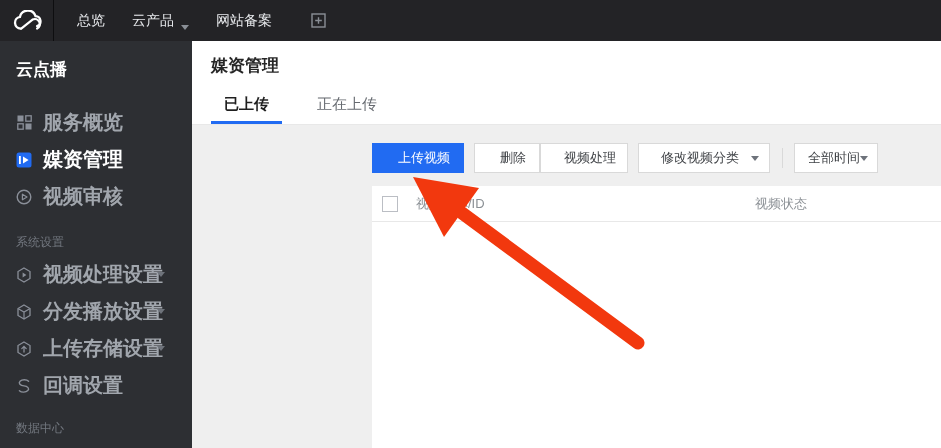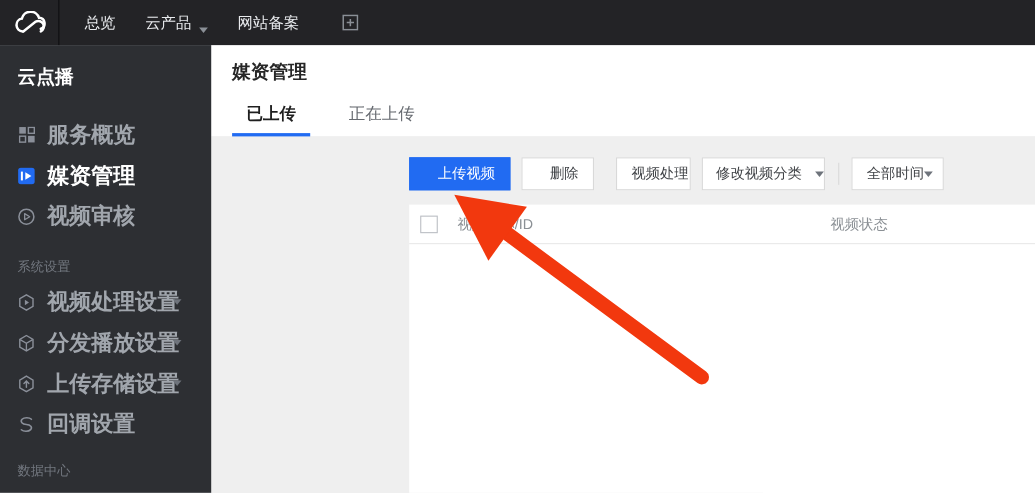--- a/index.html
+++ b/index.html
@@ -46,22 +46,22 @@
   .tab.active .tab-underline { position:absolute; left:0; right:0; bottom:0;
          height:3px; background:#216bf2; }
   
   .toolbar { position:absolute; left:372px; top:143px; display:flex;
              align-items:center; z-index:6; }
   .btn { height:30px; display:flex; align-items:center; justify-content:center;
          font-size:13px; cursor:pointer; white-space:nowrap;padding-left:12px; }
   .btn-primary { width:92px; background:#216bf2; color:#ffffff; border:1px solid #216bf2; }
   .btn-plain { background:#ffffff; color:#404347; border:1px solid #d9d9d9; }
   .btn-delete { width:66px; margin-left:10px; }
-  .btn-process { width:68px; margin-left:20px; }
-  .btn-category { width:112px; margin-left:10px; gap:12px; }
+  .btn-process { width:88px; margin-left:0; }
+  .btn-category { width:132px; margin-left:10px; gap:12px; }
   .btn .caret { border-top-color:#6e737b; }
   .toolbar-sep { width:1px; height:20px; background:#d9d9d9; margin:0 11px 0 12px; }
   .select-time { width:84px; justify-content:space-between; padding:0 13px; }
   
   .card { position:absolute; left:372px; top:186px; width:569px; height:262px;
           background:#ffffff; z-index:4; }
   .thead { position:relative; height:36px; border-bottom:1px solid #e8e8e8;
            display:flex; align-items:center; }
   .checkbox { position:absolute; left:10px; top:10px; width:16px; height:16px;
               border:1px solid #bbbec4; background:#fff; cursor:pointer; }

